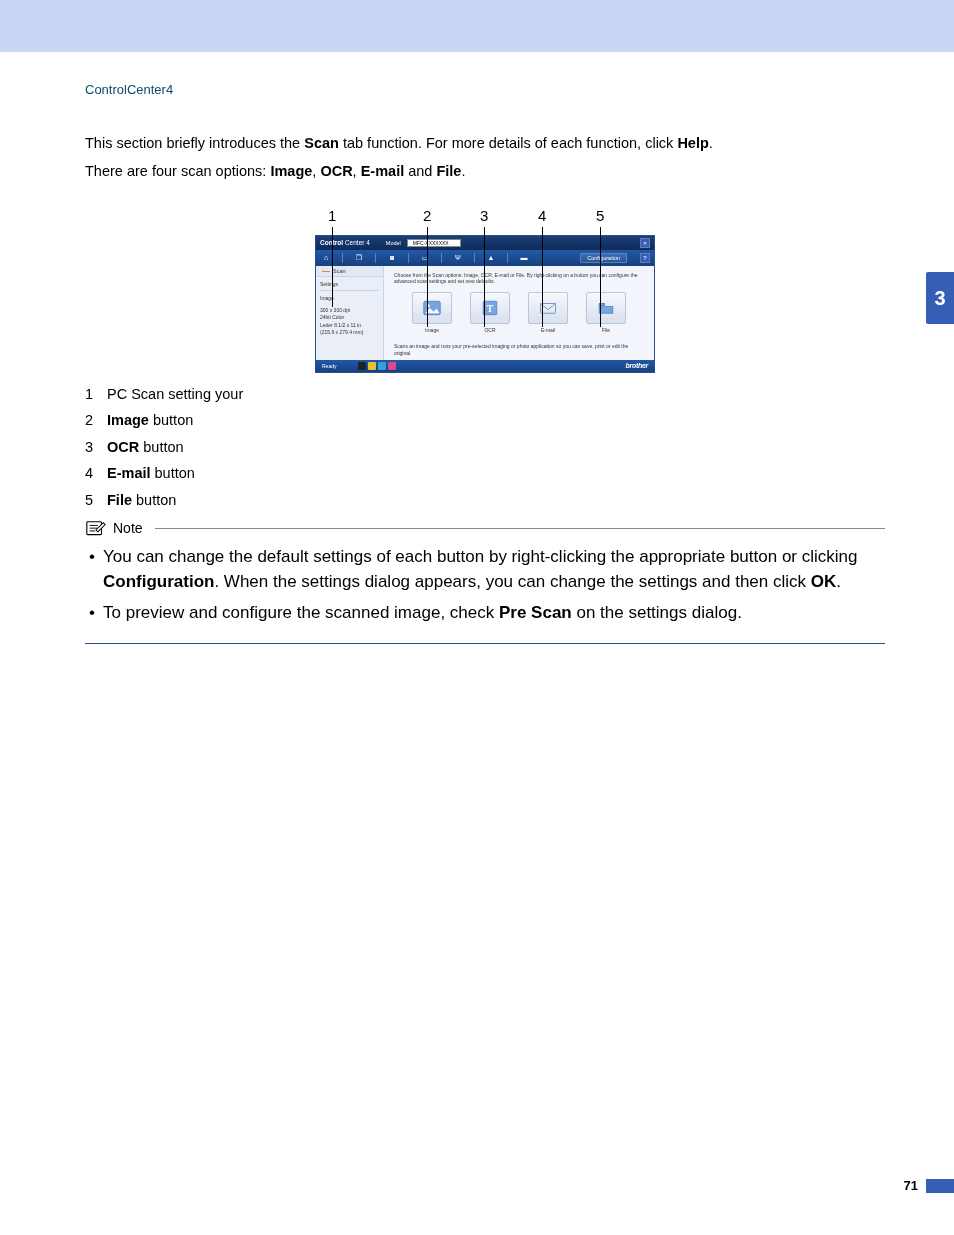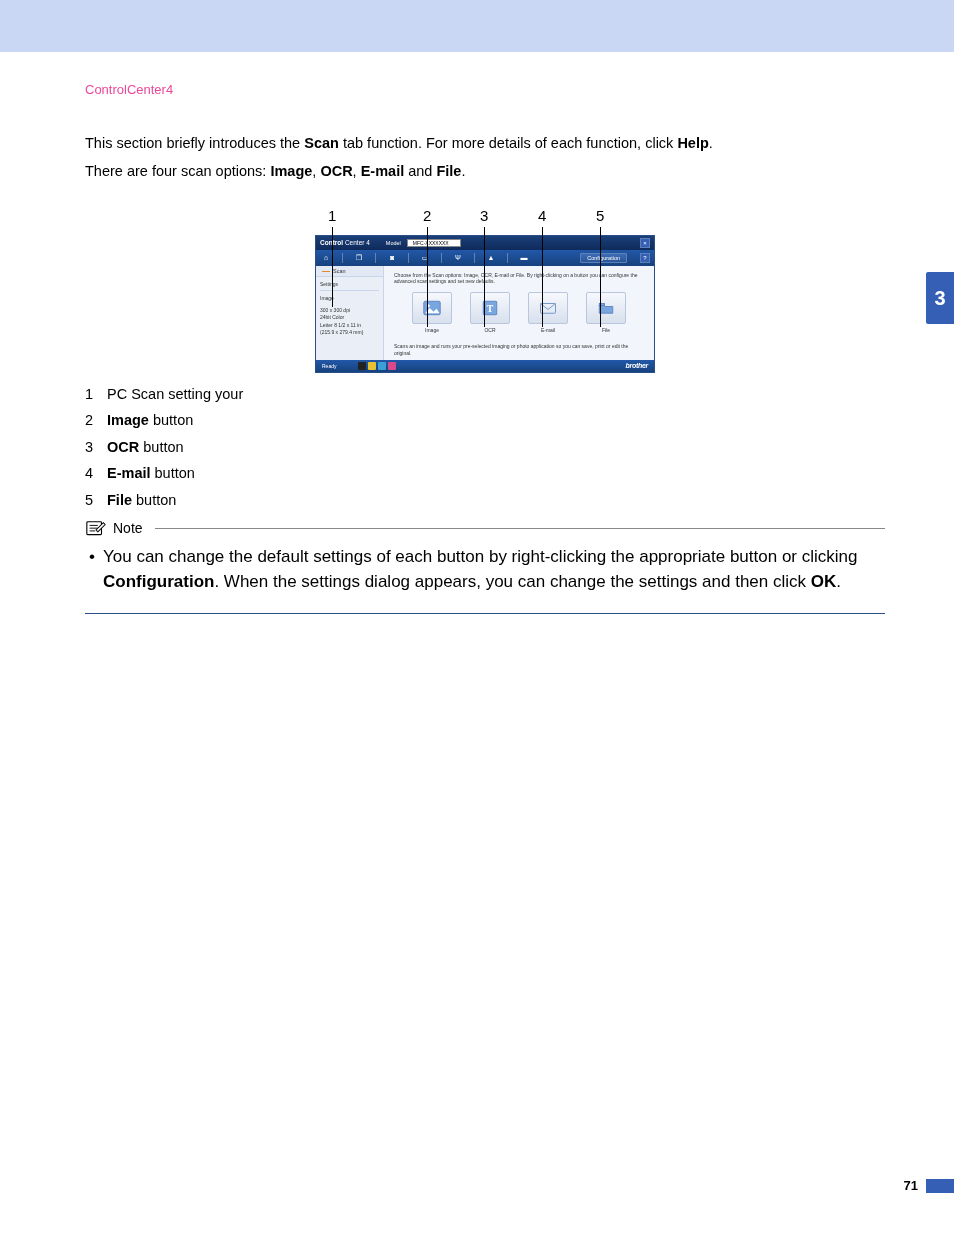--- a/index.html
+++ b/index.html
@@ -1,18 +1,18 @@
 <!DOCTYPE html>
 <html><head>
 <meta charset="utf-8">
 <style>
   * { box-sizing: border-box; margin: 0; padding: 0; }
   html, body { width: 954px; height: 1235px; font-family: Arial, Helvetica, sans-serif; color: #000; background: #fff; position: relative; }
   .top-bar { width: 100%; height: 52px; background: #c9d6f4; }
-  .header-label { position: absolute; top: 82px; left: 85px; font-size: 13px; color: #ec4899; }
+  .header-label { position: absolute; top: 82px; left: 85px; font-size: 13px; color: #0c4a6e; }
   .section-tab { position: absolute; right: 0; top: 272px; width: 28px; height: 52px; background: #355fb5; color: #fff; font-size: 20px; font-weight: bold; display: flex; align-items: center; justify-content: center; border-top-left-radius: 2px; border-bottom-left-radius: 2px; }
   .page-num-bar { position: absolute; bottom: 42px; right: 0; width: 28px; height: 14px; background: #355fb5; }
   .page-num { position: absolute; bottom: 42px; right: 36px; font-size: 13px; font-weight: bold; }
   .content { position: absolute; left: 85px; top: 132px; width: 800px; }
   h1 { font-size: 28px; font-weight: bold; margin-bottom: 28px; }
   .intro-line { font-size: 14.5px; line-height: 1.55; margin-bottom: 6px; }
   .intro-line b { font-weight: bold; }
 
   
   .shot-wrap { width: 340px; margin: 24px auto 14px auto; position: relative; }
@@ -225,14 +225,17 @@
             <line x1="5" y1="13" x2="11" y2="13" stroke="#000"></line>
             <path d="M14 14 L22 6 L20 4 L12 12 Z" fill="#fff" stroke="#000" stroke-width="1.1"></path>
           </svg>
       </span>
       <span class="note-lbl">Note</span>
       <span class="note-line"></span>
     </div>
     <div class="note-item">
       <span>You can change the default settings of each button by right-clicking the appropriate button or clicking </span><b>Configuration</b><span>. When the settings dialog appears, you can change the settings and then click </span><b>OK</b><span>.</span>
     </div>
+    <div class="note-item">
+      <span>To preview and configure the scanned image, check </span><b>Pre Scan</b><span> on the settings dialog.</span><b></b><span></span>
+    </div>
   </div>
 </div>
 
 </body></html>

